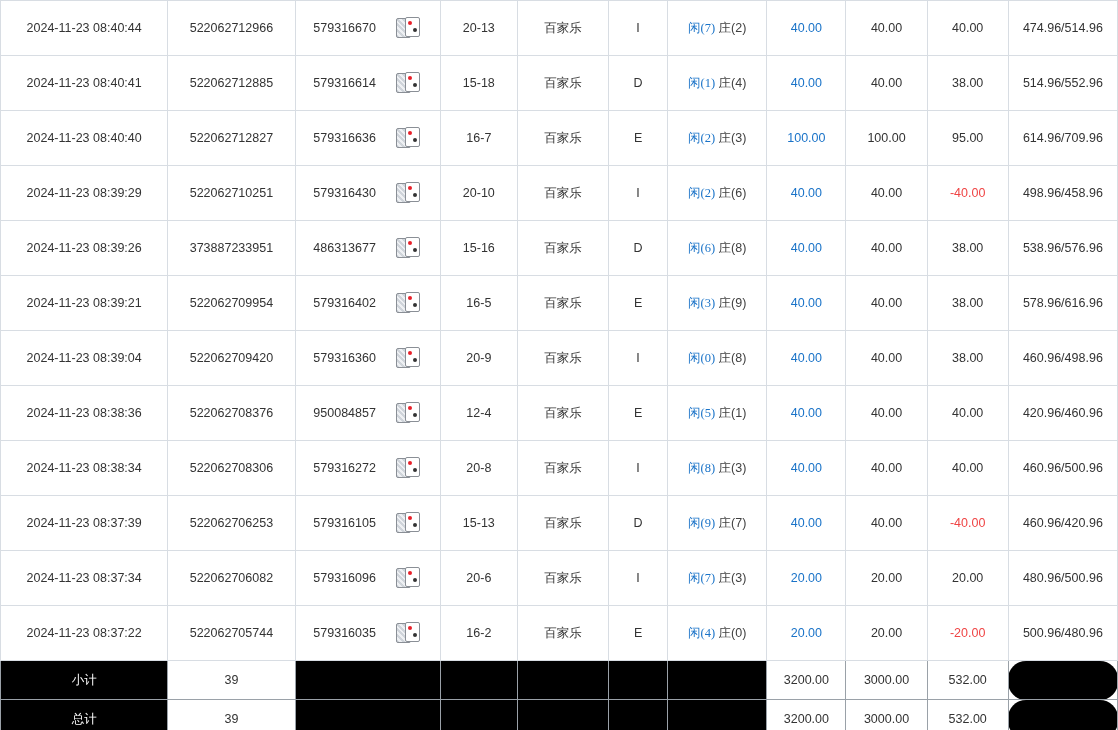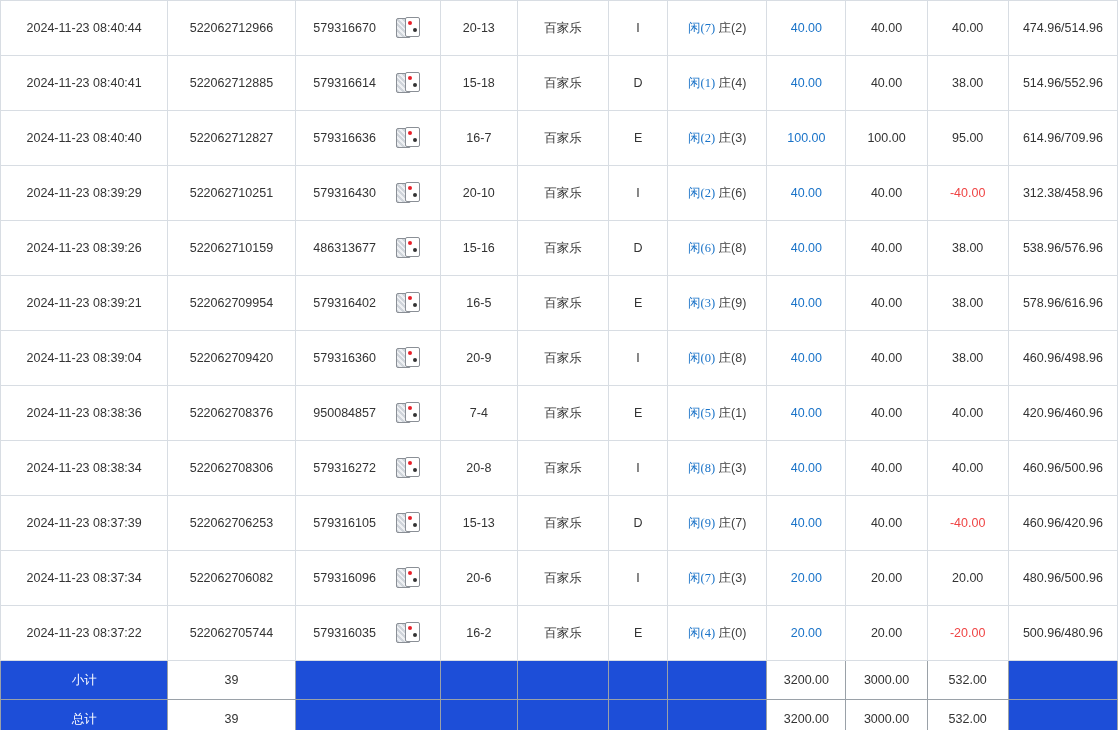--- a/index.html
+++ b/index.html
@@ -34,21 +34,21 @@
   .c-time   { width: 158px; }
   .c-order  { width: 118px; }
   .c-round  { width: 136px; }
   .c-table  { width: 68px; }
   .c-game   { width: 82px; }
   .c-seat   { width: 50px; }
   .c-play   { width: 90px; }
   .c-amt    { width: 70px; }
   .c-valid  { width: 72px; }
   .c-result { width: 72px; }
-  .c-balance{ width: 100px; }
+  .c-balance{ width: 100px; border-radius: 18px; }
 
   .val-blue { color: #1a73c8; }
   .val-red  { color: #ef4444; }
   .val-plain{ color: #333333; }
 
   .play-cell .idle { color: #1a73c8; font-family: Liberation Serif, serif; }
   .play-cell .bank { color: #404040; }
 
   .round-cell {
     display: flex;
@@ -86,21 +86,21 @@
   .card-icon .pip1, .card-icon .pip2 {
     position: absolute;
     width: 4px; height: 4px;
     border-radius: 50%;
     background: #e8202a;
   }
   .card-icon .pip1 { left: 12px; top: 4px; }
   .card-icon .pip2 { left: 17px; top: 11px; background: #333333; }
 
   tr.summary-row td {
-    background: #1d4ed8;
+    background: #000000;
     color: #ffffff;
     height: 38px;
     border: 1px solid #9aa1a8;
     font-size: 12.5px;
   }
   tr.summary-row td.num-cell {
     background: #ffffff;
     color: #333333;
   }
 </style>
@@ -192,25 +192,25 @@
             </span>
           </span>
         </td>
         <td class="c-table">20-10</td>
         <td class="c-game">百家乐</td>
         <td class="c-seat">I</td>
         <td class="c-play play-cell"><span class="idle">闲(2)</span> <span class="bank">庄(6)</span></td>
         <td class="c-amt val-blue">40.00</td>
         <td class="c-valid">40.00</td>
         <td class="c-result val-red">-40.00</td>
-        <td class="c-balance">312.38/458.96</td>
+        <td class="c-balance">498.96/458.96</td>
       </tr>
       <tr>
         <td class="c-time">2024-11-23 08:39:26</td>
-        <td class="c-order">522062710159</td>
+        <td class="c-order">373887233951</td>
         <td class="c-round">
           <span class="round-cell">
             <span class="round-num">486313677</span>
             <span class="card-icon">
               <span class="card-back"></span>
               <span class="card-front"></span>
               <span class="pip1"></span>
               <span class="pip2"></span>
             </span>
           </span>
@@ -277,21 +277,21 @@
           <span class="round-cell">
             <span class="round-num">950084857</span>
             <span class="card-icon">
               <span class="card-back"></span>
               <span class="card-front"></span>
               <span class="pip1"></span>
               <span class="pip2"></span>
             </span>
           </span>
         </td>
-        <td class="c-table">7-4</td>
+        <td class="c-table">12-4</td>
         <td class="c-game">百家乐</td>
         <td class="c-seat">E</td>
         <td class="c-play play-cell"><span class="idle">闲(5)</span> <span class="bank">庄(1)</span></td>
         <td class="c-amt val-blue">40.00</td>
         <td class="c-valid">40.00</td>
         <td class="c-result val-plain">40.00</td>
         <td class="c-balance">420.96/460.96</td>
       </tr>
       <tr>
         <td class="c-time">2024-11-23 08:38:34</td>

